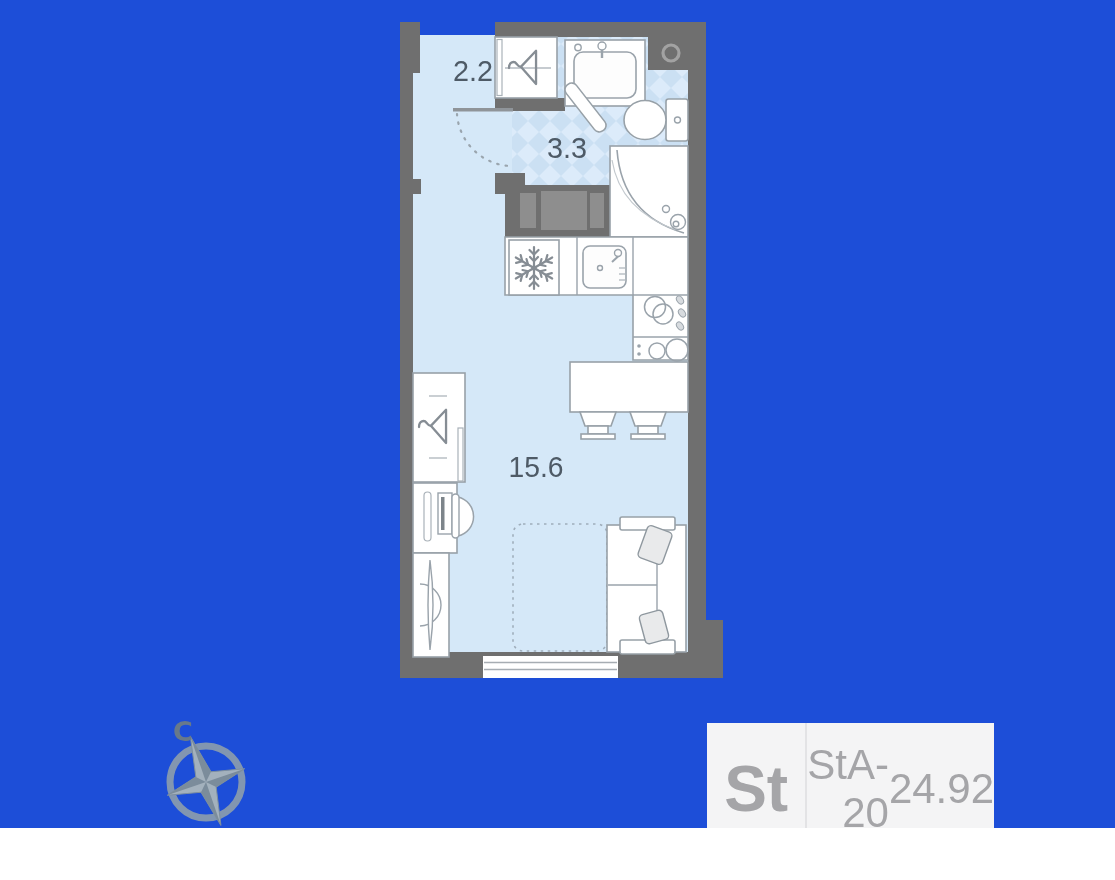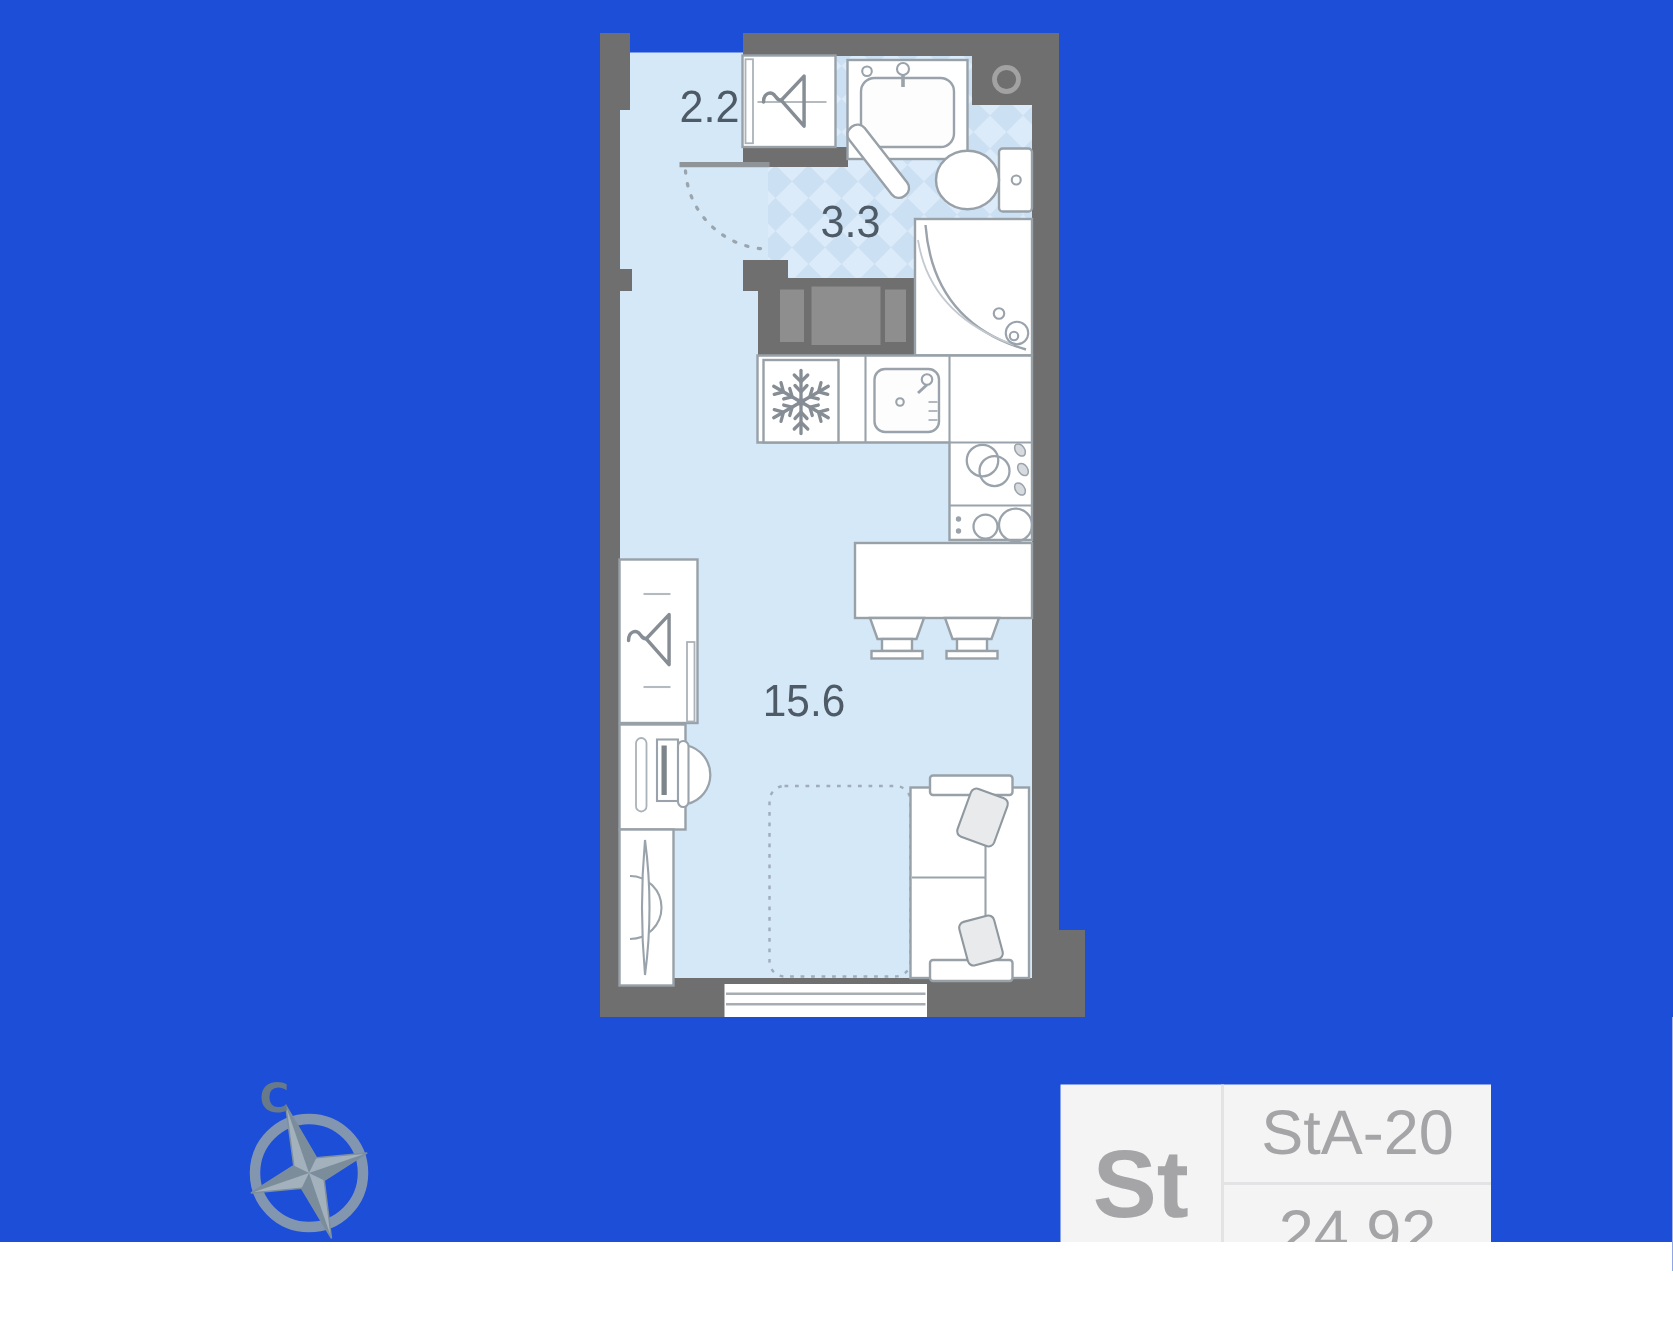--- a/index.html
+++ b/index.html
@@ -10,21 +10,21 @@
   .compass-label{fill:#68798a;font-size:27px;font-weight:bold;font-family:"DejaVu Sans",sans-serif;}
   .wall{fill:#6f6f6f;shape-rendering:crispEdges;}
   .fixture{fill:#ffffff;stroke:#98a1a8;stroke-width:1.6;}
   .thinline{stroke:#9aa3ab;stroke-width:1.4;fill:none;}
   
   .unit-card{position:absolute;left:707px;top:723px;width:287px;height:131px;
              background:#f4f4f5;display:flex;color:#a5a5a8;}
   .unit-type{width:107px;display:flex;align-items:center;justify-content:center;
              font-size:64px;font-weight:700;}
   .unit-divider-v{width:2px;background:#e3e3e5;}
-  .unit-right{flex:1;display:flex;flex-direction:column;}
+  .unit-right{flex:1;display:flex;flex-direction:row;text-align:right;}
   .unit-code,.unit-area{flex:1;display:flex;align-items:center;justify-content:center;
              font-size:42px;}
   .unit-divider-h{height:2px;background:#e3e3e5;}
 </style>
 </head>
 <body>
 
 <div class="canvas">
 
 <svg class="plan-svg" width="1115" height="880" viewBox="0 0 1115 880">

